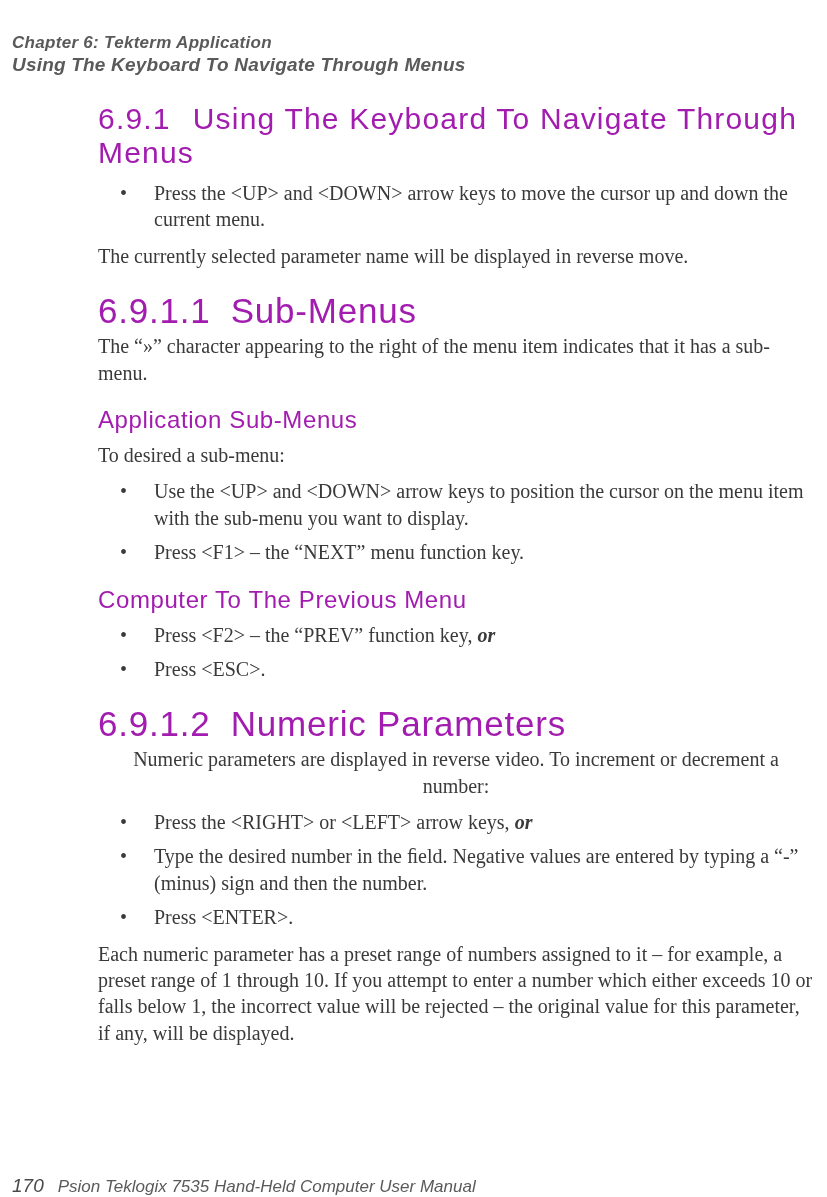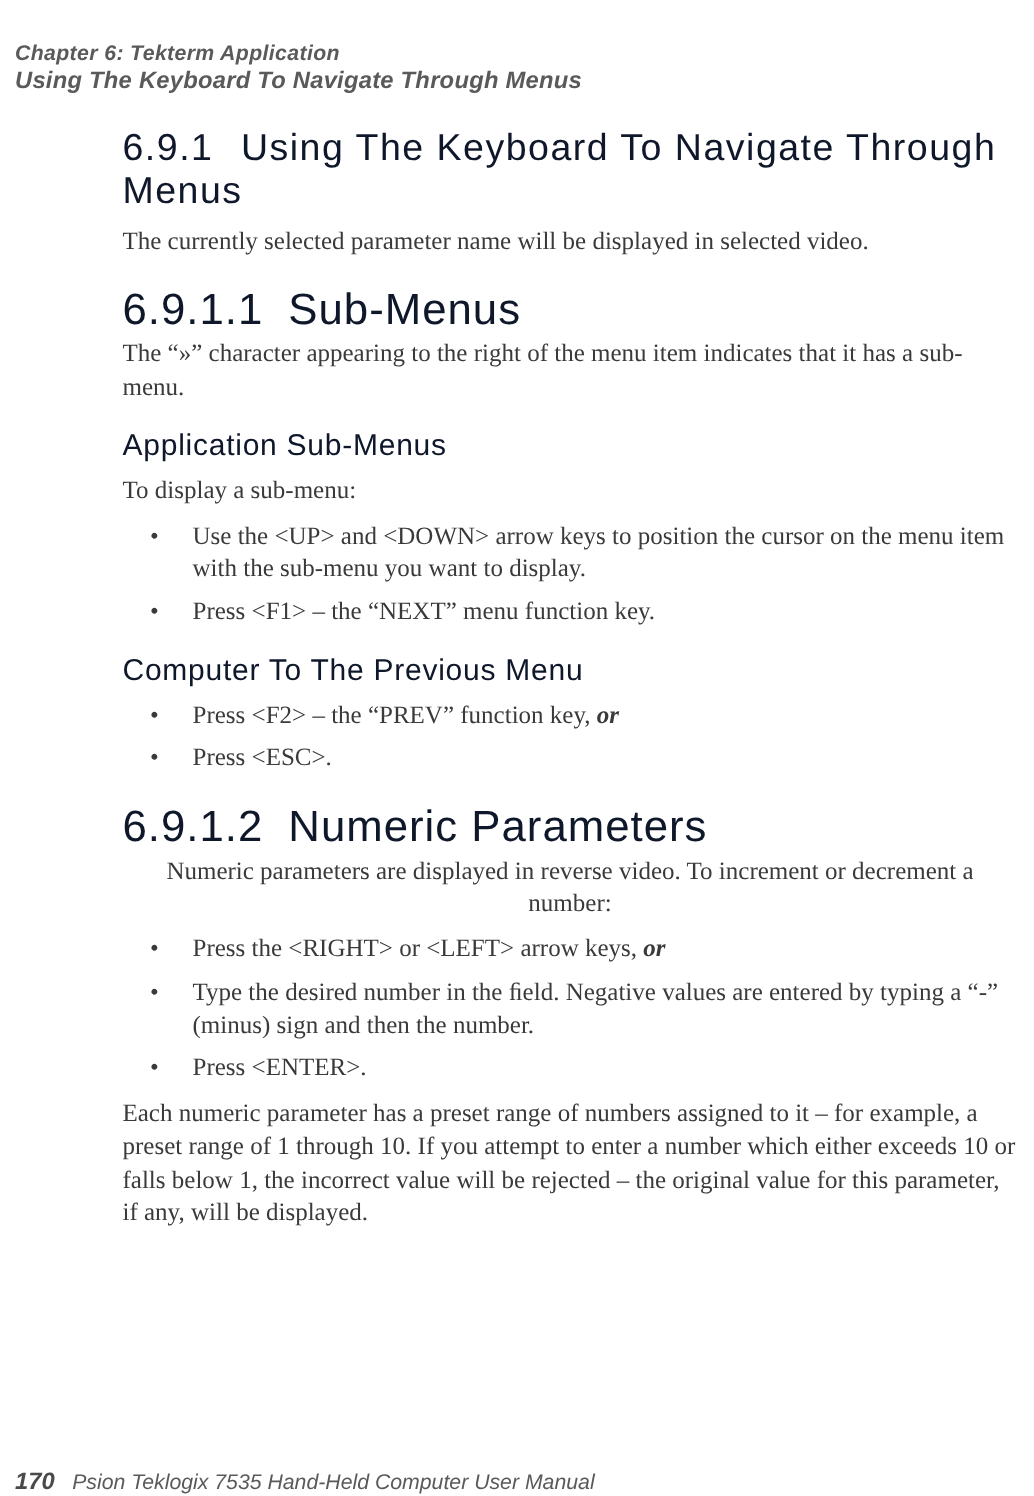--- a/index.html
+++ b/index.html
@@ -35,21 +35,21 @@
   .content {
     position: absolute;
     top: 78px;
     left: 98px;
     width: 716px;
   }
   .h-num {
     font-family: "Helvetica Neue", Helvetica, Arial, "Arial Narrow", sans-serif;
     font-stretch: condensed;
     font-weight: 400;
-    color: #0f172a;
+    color: #a21caf;
   }
   .h-691 {
     font-size: 30px;
     letter-spacing: 1.2px;
     margin: 0 0 10px 0;
   }
   .h-691 .num { margin-right: 22px; }
   .h-sub {
     font-size: 35px;
     letter-spacing: 0.8px;
@@ -92,21 +92,21 @@
   .footer {
     position: absolute;
     bottom: 24px;
     left: 12px;
     font-family: "Helvetica Neue", Helvetica, Arial, sans-serif;
     font-style: italic;
     color: #5a5a5a;
     font-size: 17px;
   }
   .footer .pnum {
-    font-weight: bold;
+    font-weight: normal;
     font-style: italic;
     font-size: 19px;
     margin-right: 14px;
     color: #4a4a4a;
   }
 </style>
 </head>
 <body>
 
 <div class="page">
@@ -115,32 +115,35 @@
     <div class="line1">Chapter 6: Tekterm Application</div>
     <div class="line2">Using The Keyboard To Navigate Through Menus</div>
   </div>
 
   <div class="content">
 
     <h2 class="h-num h-691">
       <span class="num">6.9.1</span><span>Using The Keyboard To Navigate Through Menus</span>
     </h2>
 
+    <ul class="bullets">
+      <li>Press the &lt;UP&gt; and &lt;DOWN&gt; arrow keys to move the cursor up and down the current menu.</li>
+    </ul>
 
-    <p class="body">The currently selected parameter name will be displayed in selected video.</p>
+    <p class="body">The currently selected parameter name will be displayed in reverse move.</p>
 
     <h3 class="h-num h-sub">
       <span class="num">6.9.1.1</span><span>Sub-Menus</span>
     </h3>
 
     <p class="body" style="margin-top:2px;">The “»” character appearing to the right of the menu item indicates that it has a sub-menu.</p>
 
     <h4 class="h-num h-run">Application Sub-Menus</h4>
 
-    <p class="body">To display a sub-menu:</p>
+    <p class="body">To desired a sub-menu:</p>
 
     <ul class="bullets">
       <li>Use the &lt;UP&gt; and &lt;DOWN&gt; arrow keys to position the cursor on the menu item with the sub-menu you want to display.</li>
       <li>Press &lt;F1&gt; – the “NEXT” menu function key.</li>
     </ul>
 
     <h4 class="h-num h-run">Computer To The Previous Menu</h4>
 
     <ul class="bullets" style="margin-top:2px;">
       <li><span>Press &lt;F2&gt; – the “PREV” function key, </span><span class="ital-bold">or</span></li>

